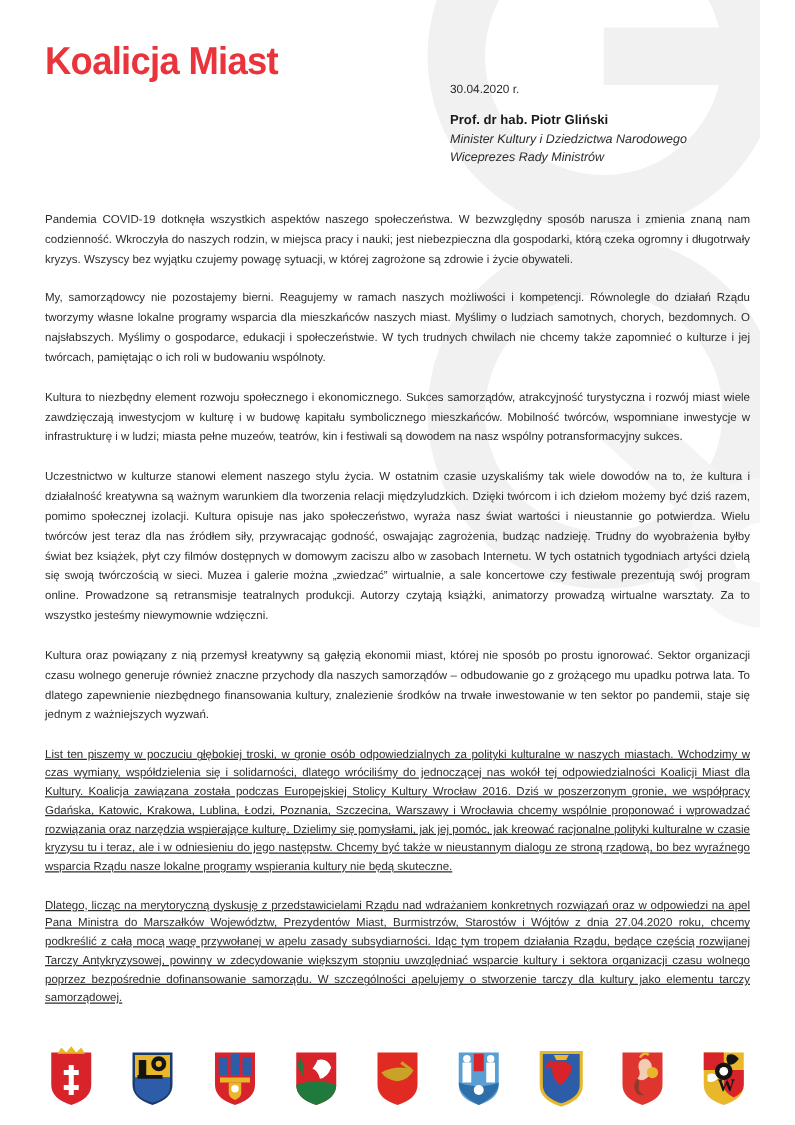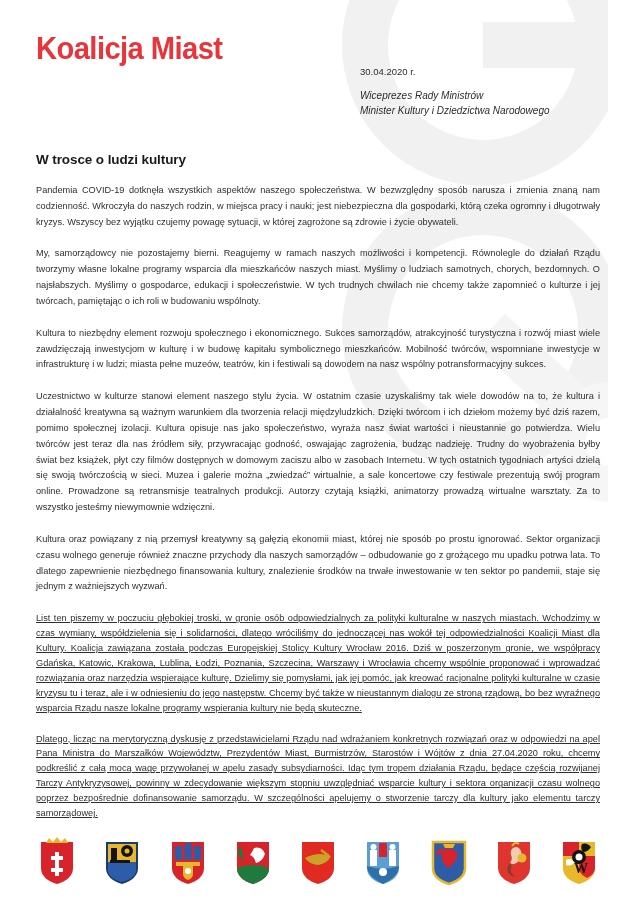--- a/index.html
+++ b/index.html
@@ -162,26 +162,26 @@
   </div>
 
   <div class="content">
 
     <div class="masthead">
       <h1 class="brand-title">Koalicja Miast</h1>
     </div>
 
     <div class="addressee">
       <div class="letter-date">30.04.2020 r.</div>
+      <div class="addressee-name">Prof. dr hab. Piotr Gliński</div>
+      <div class="addressee-role">Minister Kultury i Dziedzictwa Narodowego</div>
       <div class="addressee-role">Wiceprezes Rady Ministrów</div>
-      <div class="addressee-role">Minister Kultury i Dziedzictwa Narodowego</div>
     </div>
 
     <div class="letter">
-      <h2 class="letter-heading">W trosce o ludzi kultury</h2>
 
       <p class="letter-paragraph">Pandemia COVID-19 dotknęła wszystkich aspektów naszego społeczeństwa. W bezwzględny sposób narusza i zmienia znaną nam codzienność. Wkroczyła do naszych rodzin, w miejsca pracy i nauki; jest niebezpieczna dla gospodarki, którą czeka ogromny i długotrwały kryzys. Wszyscy bez wyjątku czujemy powagę sytuacji, w której zagrożone są zdrowie i życie obywateli.</p>
       <p class="letter-paragraph">My, samorządowcy nie pozostajemy bierni. Reagujemy w ramach naszych możliwości i kompetencji. Równolegle do działań Rządu tworzymy własne lokalne programy wsparcia dla mieszkańców naszych miast. Myślimy o ludziach samotnych, chorych, bezdomnych. O najsłabszych. Myślimy o gospodarce, edukacji i społeczeństwie. W tych trudnych chwilach nie chcemy także zapomnieć o kulturze i jej twórcach, pamiętając o ich roli w budowaniu wspólnoty.</p>
       <p class="letter-paragraph">Kultura to niezbędny element rozwoju społecznego i ekonomicznego. Sukces samorządów, atrakcyjność turystyczna i rozwój miast wiele zawdzięczają inwestycjom w kulturę i w budowę kapitału symbolicznego mieszkańców. Mobilność twórców, wspomniane inwestycje w infrastrukturę i w ludzi; miasta pełne muzeów, teatrów, kin i festiwali są dowodem na nasz wspólny potransformacyjny sukces.</p>
       <p class="letter-paragraph">Uczestnictwo w kulturze stanowi element naszego stylu życia. W ostatnim czasie uzyskaliśmy tak wiele dowodów na to, że kultura i działalność kreatywna są ważnym warunkiem dla tworzenia relacji międzyludzkich. Dzięki twórcom i ich dziełom możemy być dziś razem, pomimo społecznej izolacji. Kultura opisuje nas jako społeczeństwo, wyraża nasz świat wartości i nieustannie go potwierdza. Wielu twórców jest teraz dla nas źródłem siły, przywracając godność, oswajając zagrożenia, budząc nadzieję. Trudny do wyobrażenia byłby świat bez książek, płyt czy filmów dostępnych w domowym zaciszu albo w zasobach Internetu. W tych ostatnich tygodniach artyści dzielą się swoją twórczością w sieci. Muzea i galerie można „zwiedzać” wirtualnie, a sale koncertowe czy festiwale prezentują swój program online. Prowadzone są retransmisje teatralnych produkcji. Autorzy czytają książki, animatorzy prowadzą wirtualne warsztaty. Za to wszystko jesteśmy niewymownie wdzięczni.</p>
       <p class="letter-paragraph">Kultura oraz powiązany z nią przemysł kreatywny są gałęzią ekonomii miast, której nie sposób po prostu ignorować. Sektor organizacji czasu wolnego generuje również znaczne przychody dla naszych samorządów – odbudowanie go z grożącego mu upadku potrwa lata. To dlatego zapewnienie niezbędnego finansowania kultury, znalezienie środków na trwałe inwestowanie w ten sektor po pandemii, staje się jednym z ważniejszych wyzwań.</p>
       <p class="letter-paragraph tight">List ten piszemy w poczuciu głębokiej troski, w gronie osób odpowiedzialnych za polityki kulturalne w naszych miastach. Wchodzimy w czas wymiany, współdzielenia się i solidarności, dlatego wróciliśmy do jednoczącej nas wokół tej odpowiedzialności Koalicji Miast dla Kultury. Koalicja zawiązana została podczas Europejskiej Stolicy Kultury Wrocław 2016. Dziś w poszerzonym gronie, we współpracy Gdańska, Katowic, Krakowa, Lublina, Łodzi, Poznania, Szczecina, Warszawy i Wrocławia chcemy wspólnie proponować i wprowadzać rozwiązania oraz narzędzia wspierające kulturę. Dzielimy się pomysłami, jak jej pomóc, jak kreować racjonalne polityki kulturalne w czasie kryzysu tu i teraz, ale i w odniesieniu do jego następstw. Chcemy być także w nieustannym dialogu ze stroną rządową, bo bez wyraźnego wsparcia Rządu nasze lokalne programy wspierania kultury nie będą skuteczne.</p>
       <p class="letter-paragraph tight">Dlatego, licząc na merytoryczną dyskusję z przedstawicielami Rządu nad wdrażaniem konkretnych rozwiązań oraz w odpowiedzi na apel Pana Ministra do Marszałków Województw, Prezydentów Miast, Burmistrzów, Starostów i Wójtów z dnia 27.04.2020 roku, chcemy podkreślić z całą mocą wagę przywołanej w apelu zasady subsydiarności. Idąc tym tropem działania Rządu, będące częścią rozwijanej Tarczy Antykryzysowej, powinny w zdecydowanie większym stopniu uwzględniać wsparcie kultury i sektora organizacji czasu wolnego poprzez bezpośrednie dofinansowanie samorządu. W szczególności apelujemy o stworzenie tarczy dla kultury jako elementu tarczy samorządowej.</p>
     </div>
 

